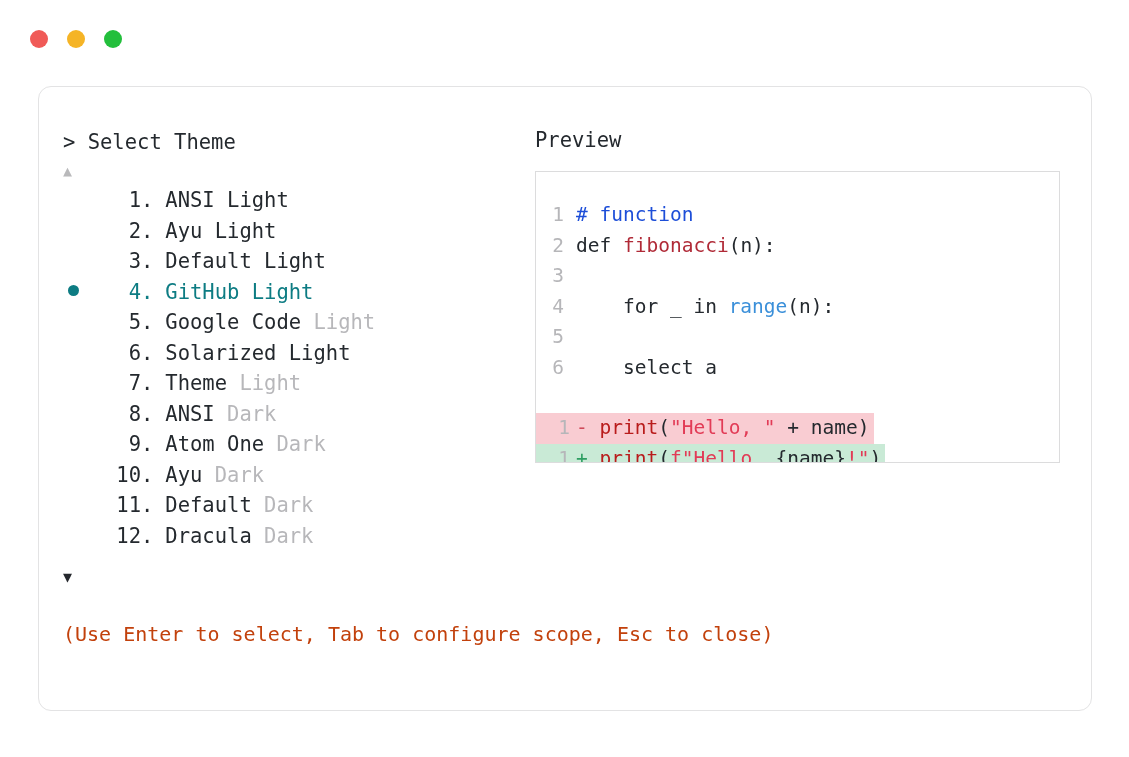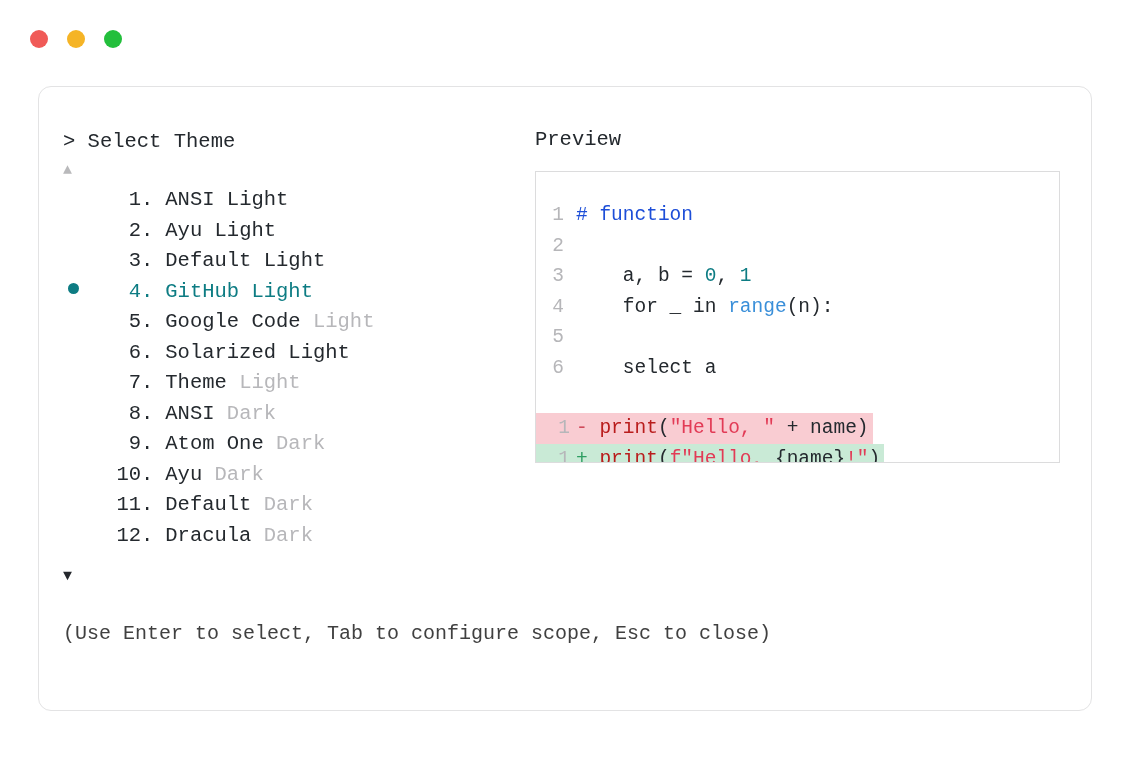--- a/index.html
+++ b/index.html
@@ -28,21 +28,21 @@
     left: 38px; top: 86px;
     width: 1054px; height: 625px;
     background: #ffffff;
     border: 1.5px solid #e3e3e4;
     border-radius: 13px;
   }
 
   
   #columns {
     position: absolute;
-    left: 0; top: 0; right: 0; bottom: 0; font-family: Liberation Mono, monospace;
+    left: 0; top: 0; right: 0; bottom: 0;
   }
 
   
   #left-col {
     position: absolute;
     left: 24px; top: 42px;
     width: 470px;
   }
 
   #prompt-row {
@@ -112,21 +112,21 @@
     color: #25282d;
     height: 20px;
   }
 
   
   #footer-hint {
     position: absolute;
     left: 24px; top: 534px;
     font-size: 20px;
     line-height: 26px;
-    color: #404040;
+    color: #c2410c;
     white-space: pre;
   }
 
   
   #right-col {
     position: absolute;
     left: 496px; top: 40px;
     width: 534px;
   }
   #preview-label {
@@ -219,22 +219,22 @@
       <div id="scroll-down">▼</div>
     </div>
 
     <div id="footer-hint">(Use Enter to select, Tab to configure scope, Esc to close)</div>
 
     <div id="right-col">
       <div id="preview-label">Preview</div>
       <div id="preview-box">
         <div id="code-block">
             <div class="code-line"><span class="ln">1</span><span class="code-text"><span class="tok-comment"># function</span></span></div>
-            <div class="code-line"><span class="ln">2</span></div>
-            <div class="code-line"><span class="ln">3</span><span class="code-text"><span class="tok-plain">    a, b = </span><span class="tok-num">0</span><span class="tok-plain">, </span><span class="tok-num">1</span></span></div>
+            <div class="code-line"><span class="ln">2</span><span class="code-text"><span class="tok-keyword">def </span><span class="tok-func">fibonacci</span><span class="tok-plain">(n):</span></span></div>
+            <div class="code-line"><span class="ln">3</span></div>
             <div class="code-line"><span class="ln">4</span><span class="code-text"><span class="tok-plain">    for _ in </span><span class="tok-builtin">range</span><span class="tok-plain">(n):</span></span></div>
             <div class="code-line"><span class="ln">5</span></div>
             <div class="code-line"><span class="ln">6</span><span class="code-text"><span class="tok-plain">    select a</span></span></div>
           </div>
         <div class="code-gap"></div>
         <div id="diff-block">
             <div class="diff-line diff-removed"><span class="ln" style="background: rgb(249, 204, 210);">1</span><span class="diff-body" style="background: rgb(249, 204, 210);"><span class="diff-sign-del">- </span><span class="tok-call">print</span><span class="tok-plain">(</span><span class="tok-string">"Hello, "</span><span class="tok-plain"> + name)</span></span></div>
             <div class="diff-line diff-added"><span class="ln" style="background: rgb(201, 234, 214);">1</span><span class="diff-body" style="background: rgb(201, 234, 214);"><span class="diff-sign-add">+ </span><span class="tok-call">print</span><span class="tok-plain">(</span><span class="tok-string">f"Hello, </span><span class="tok-plain">{name}</span><span class="tok-string">!"</span><span class="tok-plain">)</span></span></div>
           </div>
       </div>

